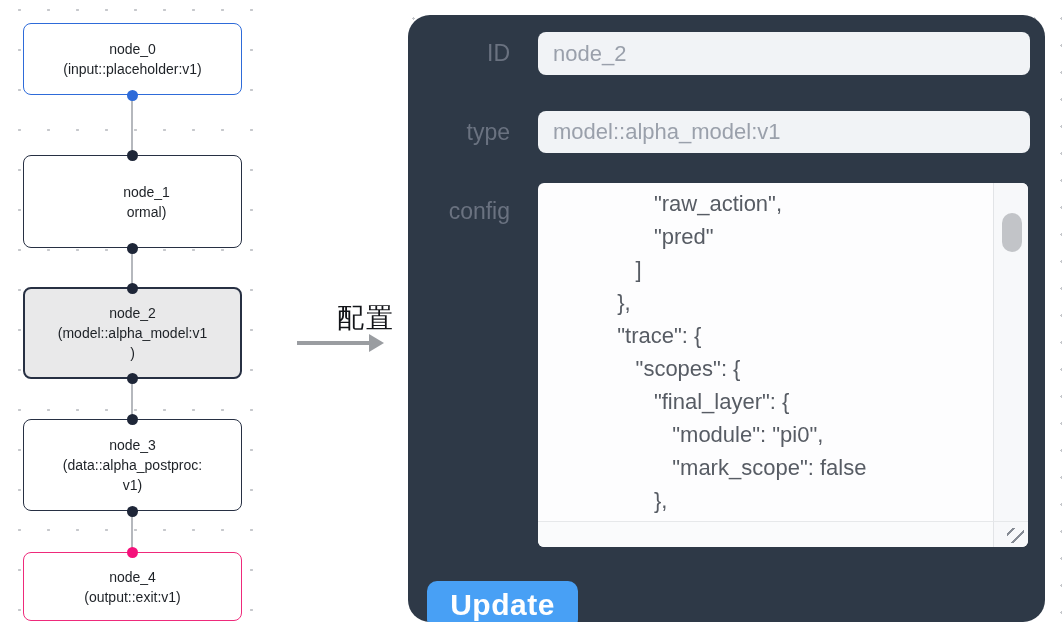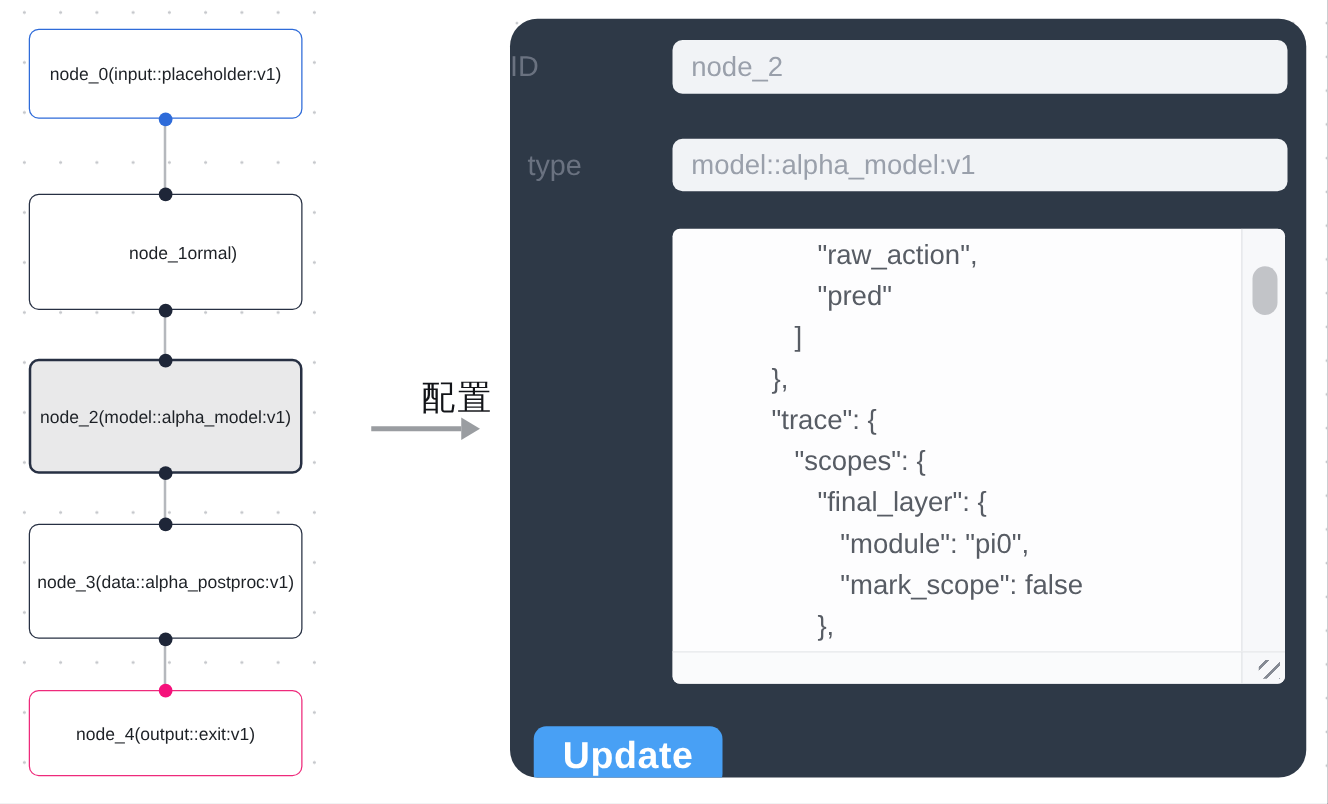--- a/index.html
+++ b/index.html
@@ -9,21 +9,21 @@
   *{margin:0;padding:0;box-sizing:border-box;}
   html,body{width:1062px;height:643px;background:#fff;overflow:hidden;
     font-family:"Liberation Sans","DejaVu Sans",sans-serif;}
   body{position:relative;}
 
   
   .flow-canvas{position:absolute;left:0;top:0;width:268px;height:643px;
     background-image:radial-gradient(circle,#c6c8cc 1.1px,transparent 1.3px);
     background-size:29px 40px;background-position:5px 30px;}
   .node{position:absolute;background:#fff;border:1.6px solid var(--c-node_dark);
-    border-radius:8px;display:flex;flex-direction:row;align-items:center;
+    border-radius:8px;display:flex;flex-direction:column;align-items:center;
     justify-content:center;font-size:14px;line-height:20px;color:#1d2126;text-align:center;}
   .node.v-input{border-color:var(--c-blue);}
   .node.v-output{border-color:var(--c-pink);}
   .node.v-selected{border-width:2px;background:var(--c-selected_bg);}
   .port{position:absolute;width:11px;height:11px;border-radius:50%;left:calc(50% - 5.5px);}
   .port.top{top:-6.5px}
   .port.bottom{bottom:-6.5px}
   .p-dark{background:#1e2638;}
   .p-blue{background:var(--c-blue);}
   .p-pink{background:#f5117b;}
@@ -37,24 +37,24 @@
   .arrow-head{position:absolute;left:74px;top:34px;width:0;height:0;
     border-top:9px solid transparent;border-bottom:9px solid transparent;
     border-left:15px solid #9a9da1;}
 
   
   .panel-canvas{position:absolute;left:395px;top:0;width:667px;height:622px;
     background-image:radial-gradient(circle,#c6c8cc 1.1px,transparent 1.3px);
     background-size:27px 27px;background-position:5px 5px;}
   .panel{position:absolute;left:13px;top:15px;width:637px;height:607px;
     border-radius:22px;background:var(--c-panel_bg);overflow:hidden;}
-  .flabel{position:absolute;left:0;width:102px;color:#6a7280;
+  .flabel{position:absolute;left:0;width:102px;text-align:right;color:#6a7280;
     font-size:23px;}
   .lbl-id{top:17px;height:43px;line-height:43px;}
-  .lbl-type{top:96px;height:42px;line-height:42px;margin-left:14px;}
+  .lbl-type{top:96px;height:42px;line-height:42px;}
   .lbl-config{top:181px;height:30px;line-height:30px;}
   .field{position:absolute;left:130px;width:492px;border:none;outline:none;
     border-radius:8px;background:#f1f3f6;color:#9aa0ab;font-size:22px;
     padding:0 15px;font-family:inherit;}
   .fld-id{top:17px;height:43px;}
   .fld-type{top:96px;height:42px;}
   .ta{position:absolute;left:130px;top:168px;width:490px;height:364px;
     background:#fdfdfe;border-radius:6px;overflow:hidden;}
   .ta-content{position:absolute;left:0;top:4px;right:35px;bottom:26px;overflow:hidden;
     white-space:pre;font-size:22px;line-height:33px;color:#575c64;padding-left:12px;}
@@ -120,20 +120,21 @@
 
 <div class="panel-canvas">
   <div class="panel">
 
     <div class="flabel lbl-id">ID</div>
     <input class="field fld-id" type="text" value="node_2" style="">
 
     <div class="flabel lbl-type">type</div>
     <input class="field fld-type" type="text" value="model::alpha_model:v1" style="">
 
+    <div class="flabel lbl-config">config</div>
     <div class="ta">
       <div class="ta-content">                 "raw_action",
                  "pred"
               ]
            },
            "trace": {
               "scopes": {
                  "final_layer": {
                     "module": "pi0",
                     "mark_scope": false

